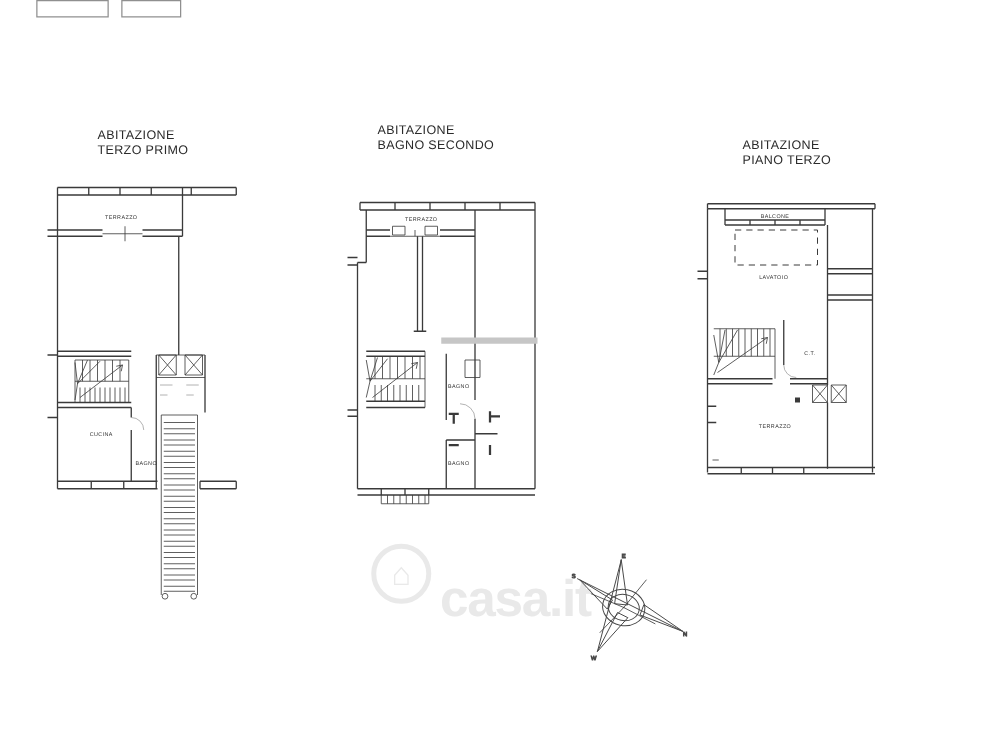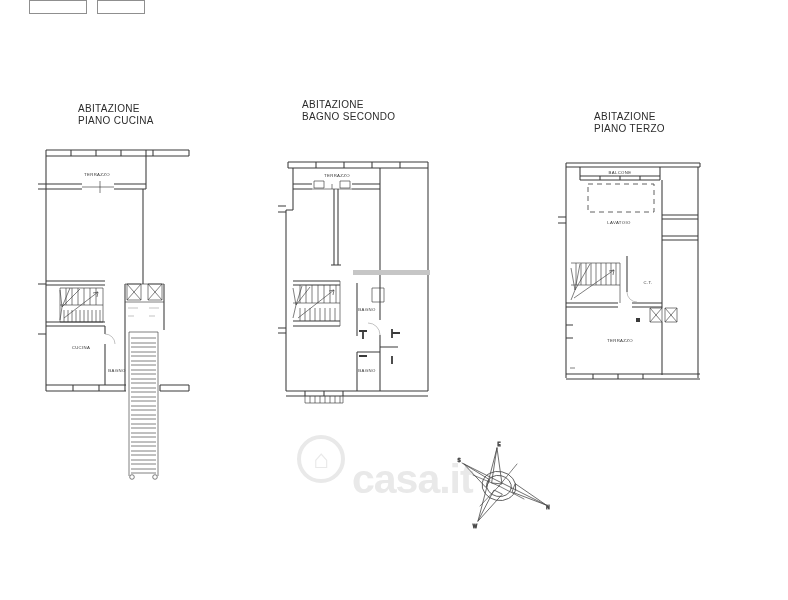--- a/index.html
+++ b/index.html
@@ -35,21 +35,21 @@
   <div id="frag1" class="fragment"></div>
   <div id="frag2" class="fragment"></div>
 
   <div id="watermark">
     <div id="wm-circle">⌂</div>
     <div id="wm-text">casa.it</div>
   </div>
 
   <div class="title" style="left:78px;top:103px;">
     <div>ABITAZIONE</div>
-    <div>PIANO CUCINA</div>
+    <div>TERZO PRIMO</div>
   </div>
   <div class="title" style="left:302px;top:99px;">
     <div>ABITAZIONE</div>
     <div>BAGNO SECONDO</div>
   </div>
   <div class="title" style="left:594px;top:111px;">
     <div>ABITAZIONE</div>
     <div>PIANO TERZO</div>
   </div>
 

